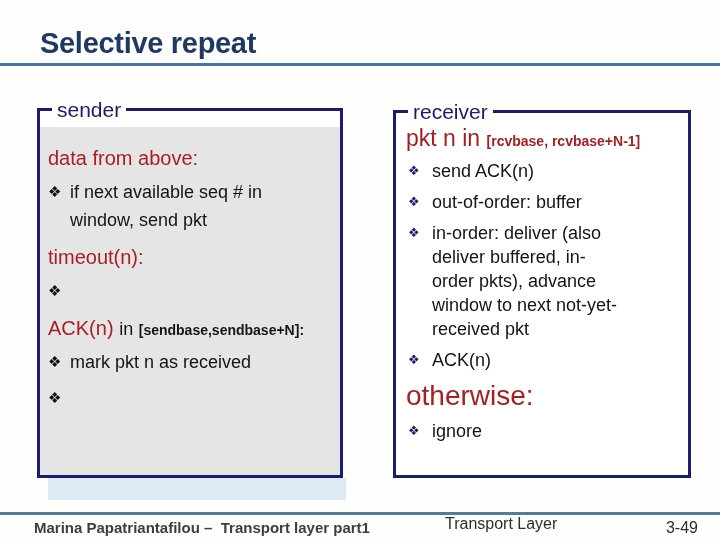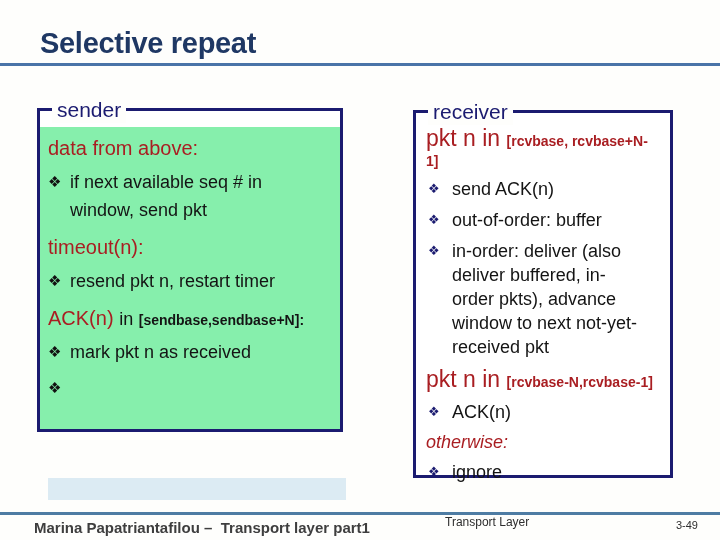--- a/index.html
+++ b/index.html
@@ -6,50 +6,50 @@
   body{width:720px;height:540px;background:#ffffff;font-family:"Liberation Sans",sans-serif;overflow:hidden;}
   .slide{position:relative;width:720px;height:540px;background:#fefefc;}
 
   
   .title{position:absolute;left:40px;top:27px;font-size:29px;font-weight:bold;color:#1f3864;letter-spacing:-0.3px;}
   .title-rule{position:absolute;left:0;top:63px;width:720px;height:3px;background:#4a74a8;}
 
   
   .groupbox{position:absolute;border:3px solid #1b1b70;background:#ffffff;box-sizing:border-box;}
   .legend{position:absolute;top:-14px;left:12px;background:#fefefc;padding:0 5px;font-size:21px;color:#1b1b70;line-height:26px;}
-  .sender-box{left:37px;top:108px;width:306px;height:324px;}
-  .receiver-box{left:393px;top:110px;width:260px;height:368px;margin-left:20px;}
+  .sender-box{left:37px;top:108px;width:306px;height:370px;}
+  .receiver-box{left:393px;top:110px;width:298px;height:368px;}
   .sender-shadow{position:absolute;left:48px;top:478px;width:298px;height:22px;background:#dcebf3;}
 
   
-  .sender-fill{position:absolute;left:0;right:0;top:16px;bottom:0;background:#86efac;padding:2px 4px 0 8px;box-sizing:border-box;}
+  .sender-fill{position:absolute;left:0;right:0;top:16px;bottom:0;background:#e5e5e5;padding:12px 4px 0 8px;box-sizing:border-box;}
   .s-head{font-size:20px;color:#a91e22;margin:12px 0 6px 0;}
   .s-head:first-child{margin-top:8px;}
   .s-item{display:flex;margin:8px 0;font-size:18px;color:#141414;line-height:28px;}
   .s-bullet{font-size:15px;color:#111;width:22px;flex:0 0 22px;line-height:28px;}
   .s-text{white-space:pre-line;}
   .ack-key{font-size:20px;color:#a91e22;}
   .ack-in{font-size:18px;color:#141414;margin-top:40px;}
   .ack-range{font-size:14px;font-weight:bold;color:#141414;}
 
   
   .r-content{padding:8px 14px 0 10px;}
   .r-head{margin:4px 0 6px 0;}
   .r-big{font-size:23px;color:#a91e22;}
   .r-range{font-size:14px;font-weight:bold;color:#a91e22;}
-  .r-otherwise{font-size:18px;color:#a91e22;margin:8px 0 4px 0;font-style:italic;}
+  .r-otherwise{font-size:28px;color:#a91e22;margin:8px 0 4px 0;}
   .r-item{display:flex;margin:7px 0;font-size:18px;color:#141414;line-height:24px;}
   .r-bullet{font-size:13px;color:#1b1b70;width:26px;flex:0 0 26px;line-height:24px;padding-left:2px;box-sizing:border-box;}
   .r-text{white-space:pre-line;}
 
   
   .footer-rule{position:absolute;left:0;top:512px;width:720px;height:3px;background:#4e7ca3;}
   .footer-left{position:absolute;left:34px;top:519px;font-size:15px;font-weight:bold;color:#3e3e3e;white-space:pre;}
-  .footer-center{position:absolute;left:445px;top:515px;font-size:12px;color:#2e2e2e;}
-  .footer-right{position:absolute;right:22px;top:519px;font-size:11px;color:#2e2e2e;}
+  .footer-center{position:absolute;left:445px;top:515px;font-size:16px;color:#2e2e2e;}
+  .footer-right{position:absolute;right:22px;top:519px;font-size:16px;color:#2e2e2e;}
 </style>
 </head>
 <body>
 
 <div class="slide">
 
   <div class="title">Selective repeat</div>
   <div class="title-rule"></div>
 
   <div class="sender-shadow"></div>
@@ -61,21 +61,20 @@
       <div class="s-head">data from above:</div>
       <div class="s-item">
         <span class="s-bullet">❖</span>
         <span class="s-text">if next available seq # in
 window, send pkt</span>
       </div>
 
       <div class="s-head">timeout(n):</div>
       <div class="s-item">
         <span class="s-bullet">❖</span>
-        <span class="s-text">resend pkt n, restart timer</span>
       </div>
 
       <div class="s-head">
         <span class="ack-key">ACK(n)</span>
         <span class="ack-in">in</span>
         <span class="ack-range">[sendbase,sendbase+N]:</span>
       </div>
       <div class="s-item">
         <span class="s-bullet">❖</span>
         <span class="s-text">mark pkt n as received</span>
@@ -104,23 +103,20 @@
       </div>
       <div class="r-item">
         <span class="r-bullet">❖</span>
         <span class="r-text">in-order: deliver (also
 deliver buffered, in-
 order pkts), advance
 window to next not-yet-
 received pkt</span>
       </div>
 
-      <div class="r-head">
-        <span class="r-big">pkt n in </span><span class="r-range">[rcvbase-N,rcvbase-1]</span>
-      </div>
       <div class="r-item">
         <span class="r-bullet">❖</span>
         <span class="r-text">ACK(n)</span>
       </div>
 
       <div class="r-otherwise">otherwise:</div>
       <div class="r-item">
         <span class="r-bullet">❖</span>
         <span class="r-text">ignore</span>
       </div>

